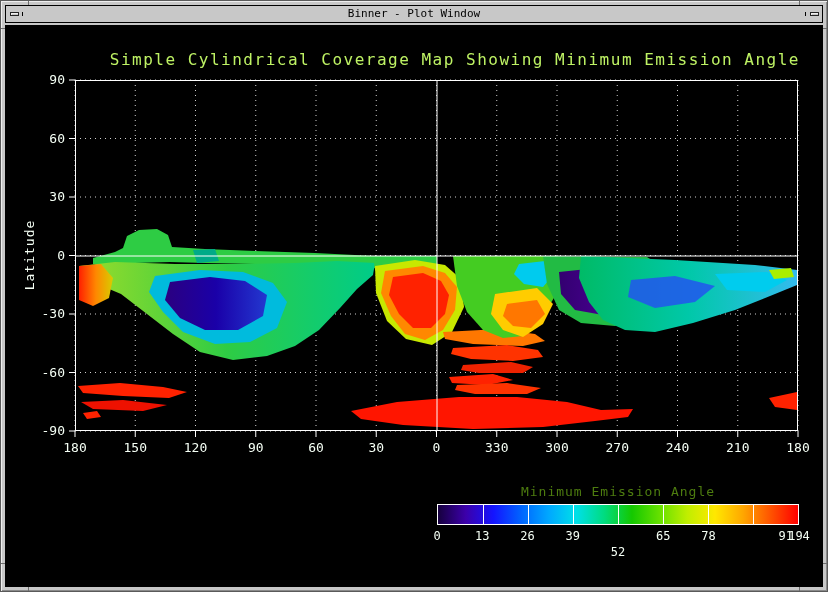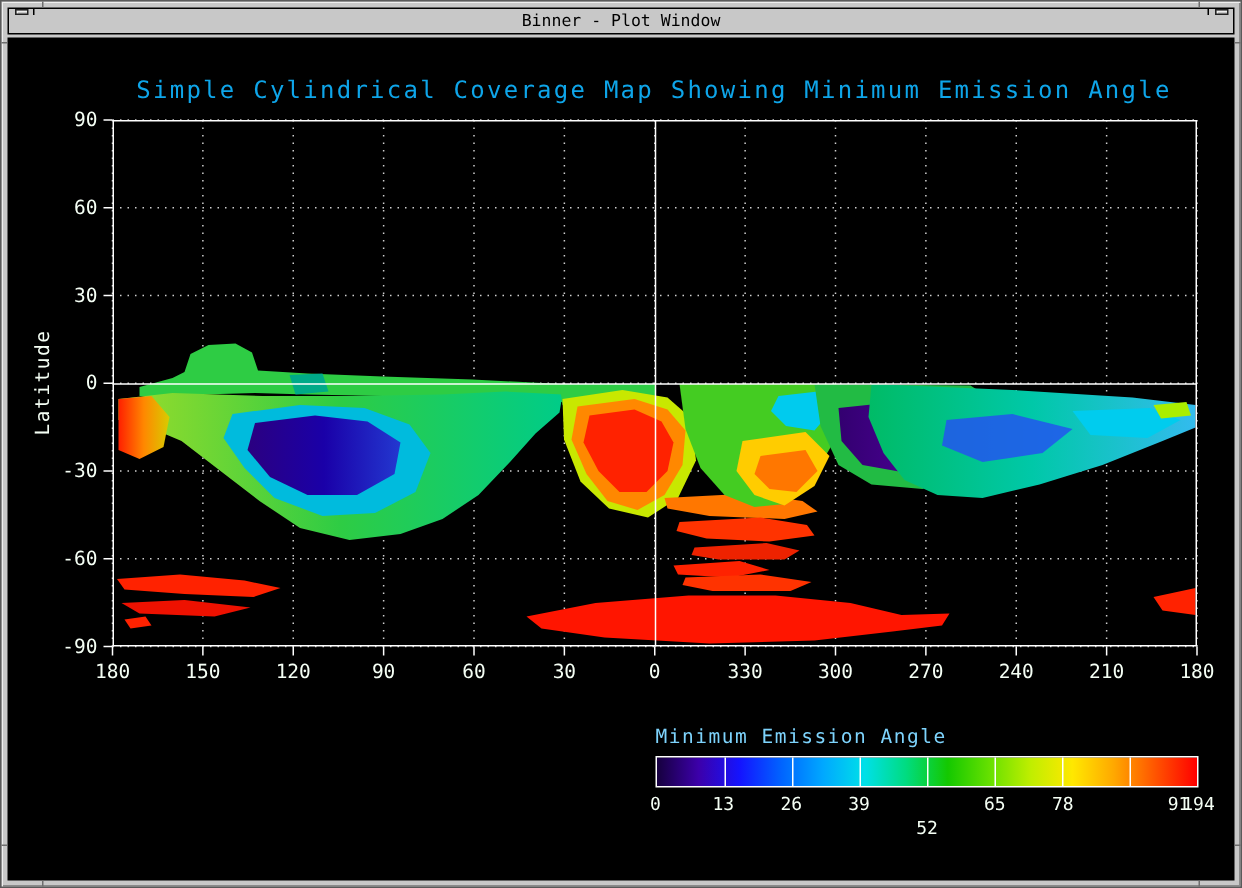--- a/index.html
+++ b/index.html
@@ -7,21 +7,21 @@
   body { font-family:"DejaVu Sans Mono", monospace; background:#9a9a9a; }
 
   .window {
     position:relative; width:828px; height:592px;
     background:#c8c8c8; border:1px solid #5a5a5a;
     box-shadow: inset 1px 1px 0 #efefef, inset -1px -1px 0 #8a8a8a;
     padding:4px;
   }
   .titlebar {
     position:relative; height:18px; background:#c8c8c8;
-    border:1px solid #000; display:flex; align-items:flex-start;
+    border:1px solid #000; display:flex; align-items:center;
     margin-bottom:2px;
   }
   .tb-btn {
     width:17px; background:#c8c8c8; display:flex; align-items:center; justify-content:center;
     cursor:pointer;
   }
   .tb-btn.left  { border-right:1px solid #000; }
   .tb-btn.right { border-left:1px solid #000; margin-left:auto; }
   .glyph {
     width:9px; height:4px; background:#c8c8c8;
@@ -30,38 +30,38 @@
   .tb-title {
     position:absolute; left:20px; right:20px; top:0; bottom:0;
     text-align:center; font-size:11px; line-height:16px; color:#000;
   }
 
   .client {
     position:relative; width:818px; height:562px; background:#000; overflow:hidden;
   }
 
   .plot-title {
-    position:absolute; top:25px; left:67px; width:728px; text-align:center;
-    color:#0ea5e9; font-size:16px; letter-spacing:1.5px; white-space:nowrap;
+    position:absolute; top:25px; left:67px; width:728px; text-align:right;
+    color:#bef264; font-size:16px; letter-spacing:1.5px; white-space:nowrap;
   }
   .plot-area { position:absolute; left:70px; top:55px; width:723px; height:351px; }
   .plot-area svg { width:723px; height:351px; overflow:visible; display:block; }
 
   .ylabel {
     position:absolute; left:24px; top:230px; color:#f5fff5; font-size:13px;
     letter-spacing:1px; white-space:nowrap;
     transform: translate(-50%,-50%) rotate(-90deg);
   }
   .xlabel {
     position:absolute; left:70px; top:438px; width:723px; text-align:center;
     color:#f5fff5; font-size:13px; letter-spacing:1px;
   }
 
   .colorbar { position:absolute; left:432px; top:459px; width:362px; }
-  .cb-title { text-align:left; color:#7dd3fc; font-size:13px; letter-spacing:1px; margin-bottom:5px; }
+  .cb-title { text-align:center; color:#4d7c0f; font-size:13px; letter-spacing:1px; margin-bottom:5px; }
   .cb-bar   { position:relative; height:21px; border:1px solid #fff; background:#444; }
   .cb-div   { position:absolute; top:0; bottom:0; width:1px; background:#fff; }
   .cb-ticks { position:relative; height:14px; margin-top:4px; font-size:12px; color:#f5fff5; }
   .cb-tick  { position:absolute; transform:translateX(-50%); }
 
   .notch { position:absolute; background:#6e6e6e; }
 </style>
 </head>
 <body>
 

